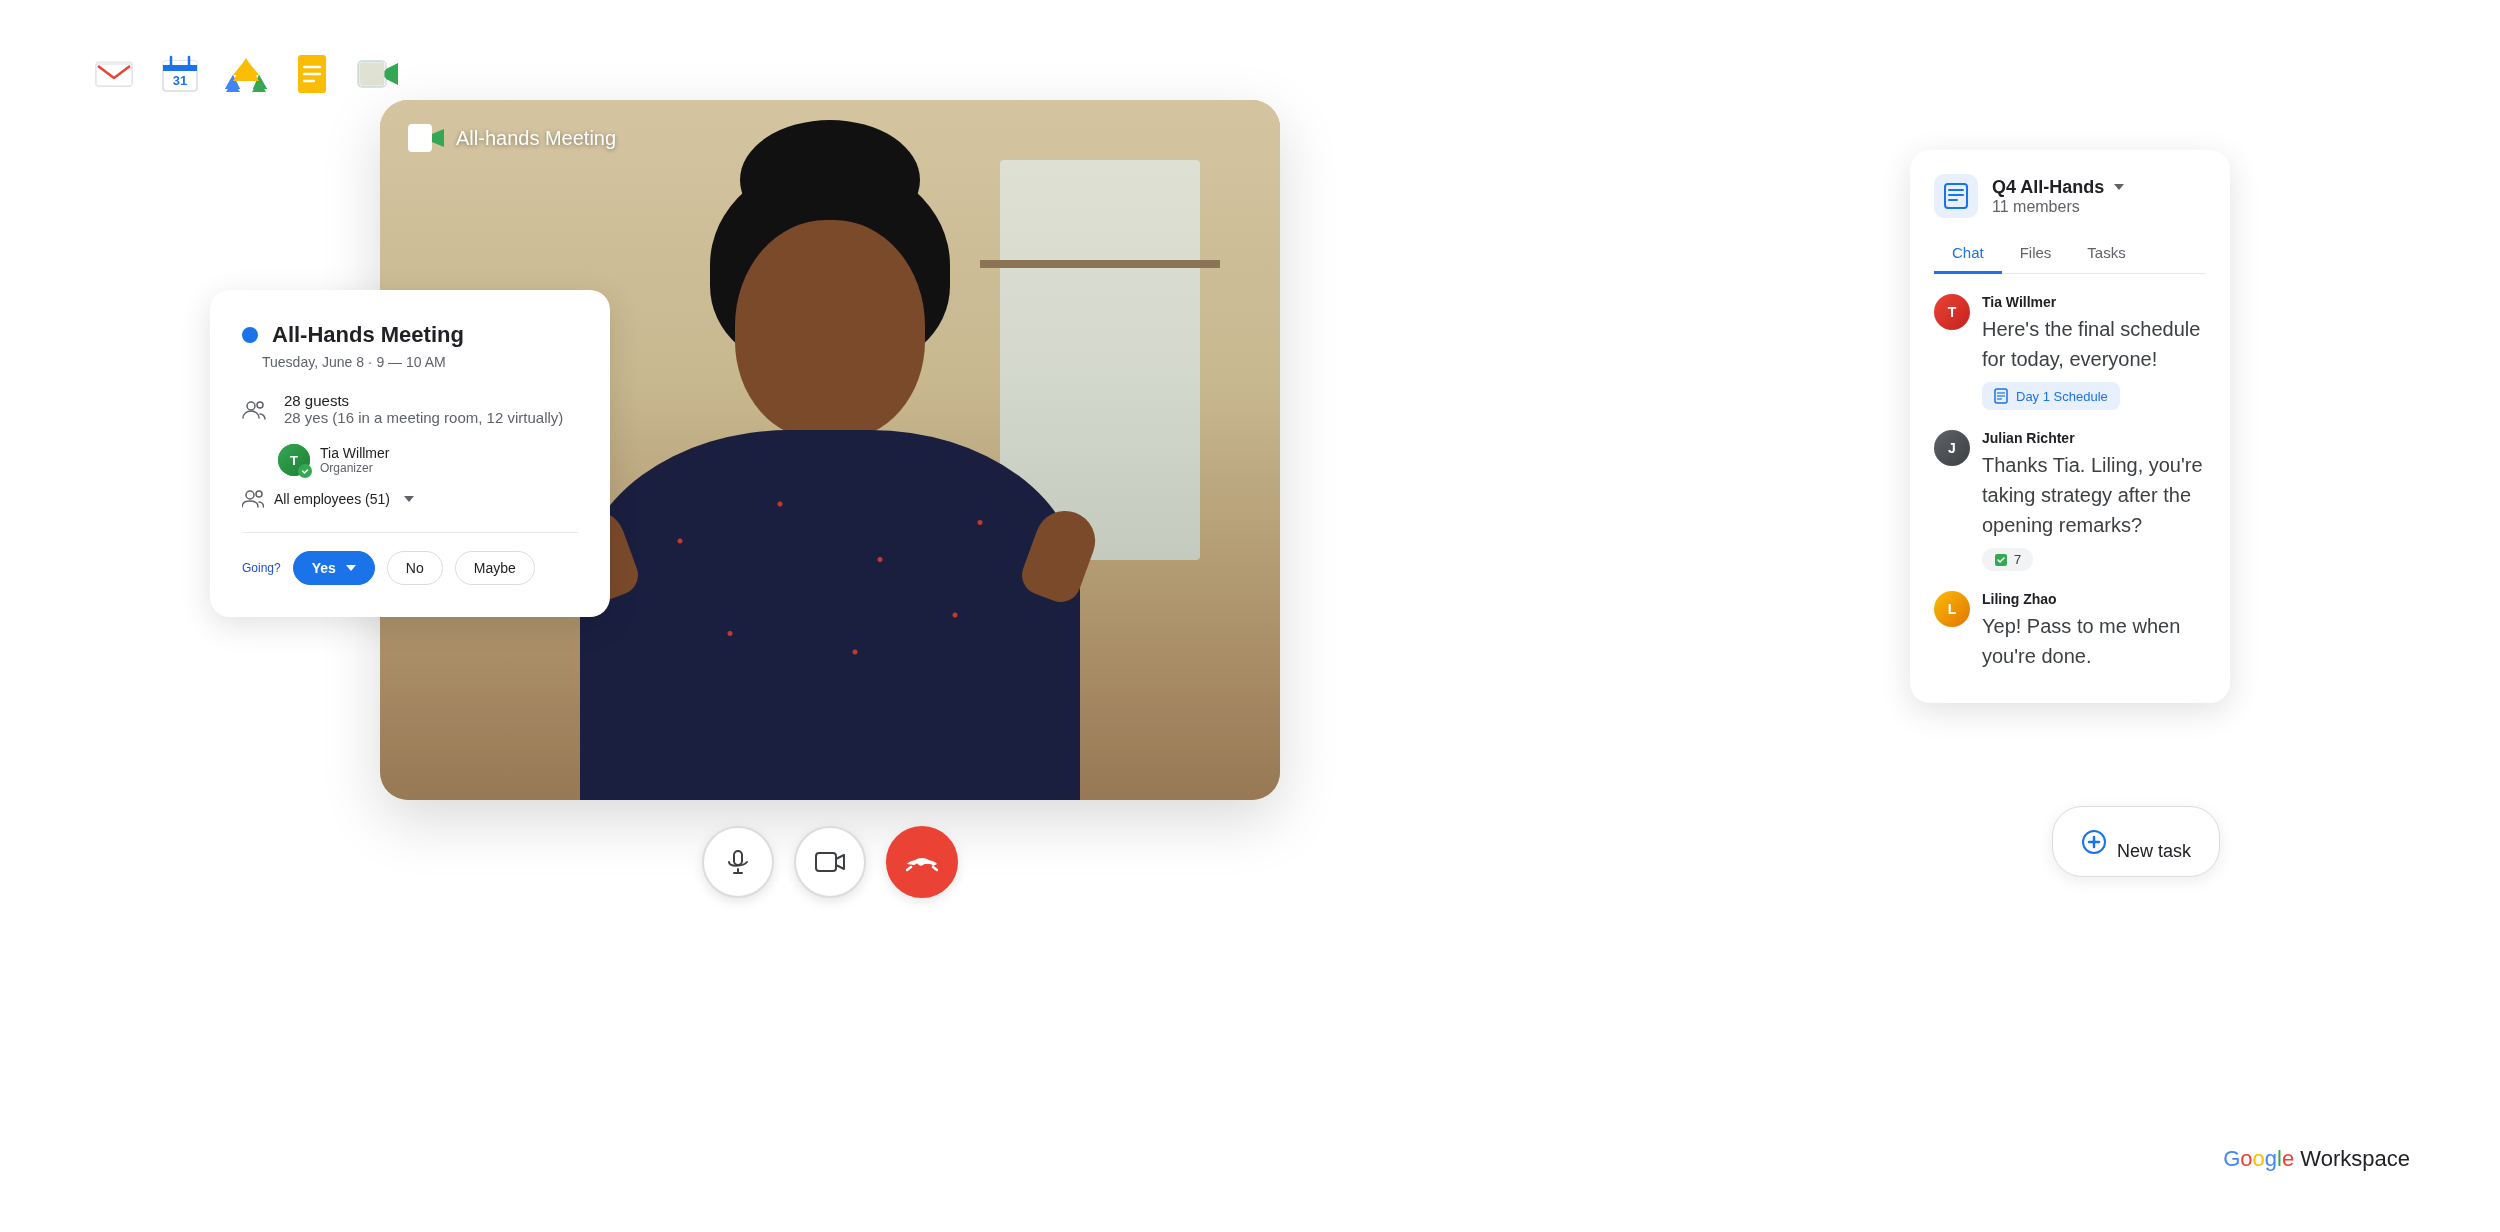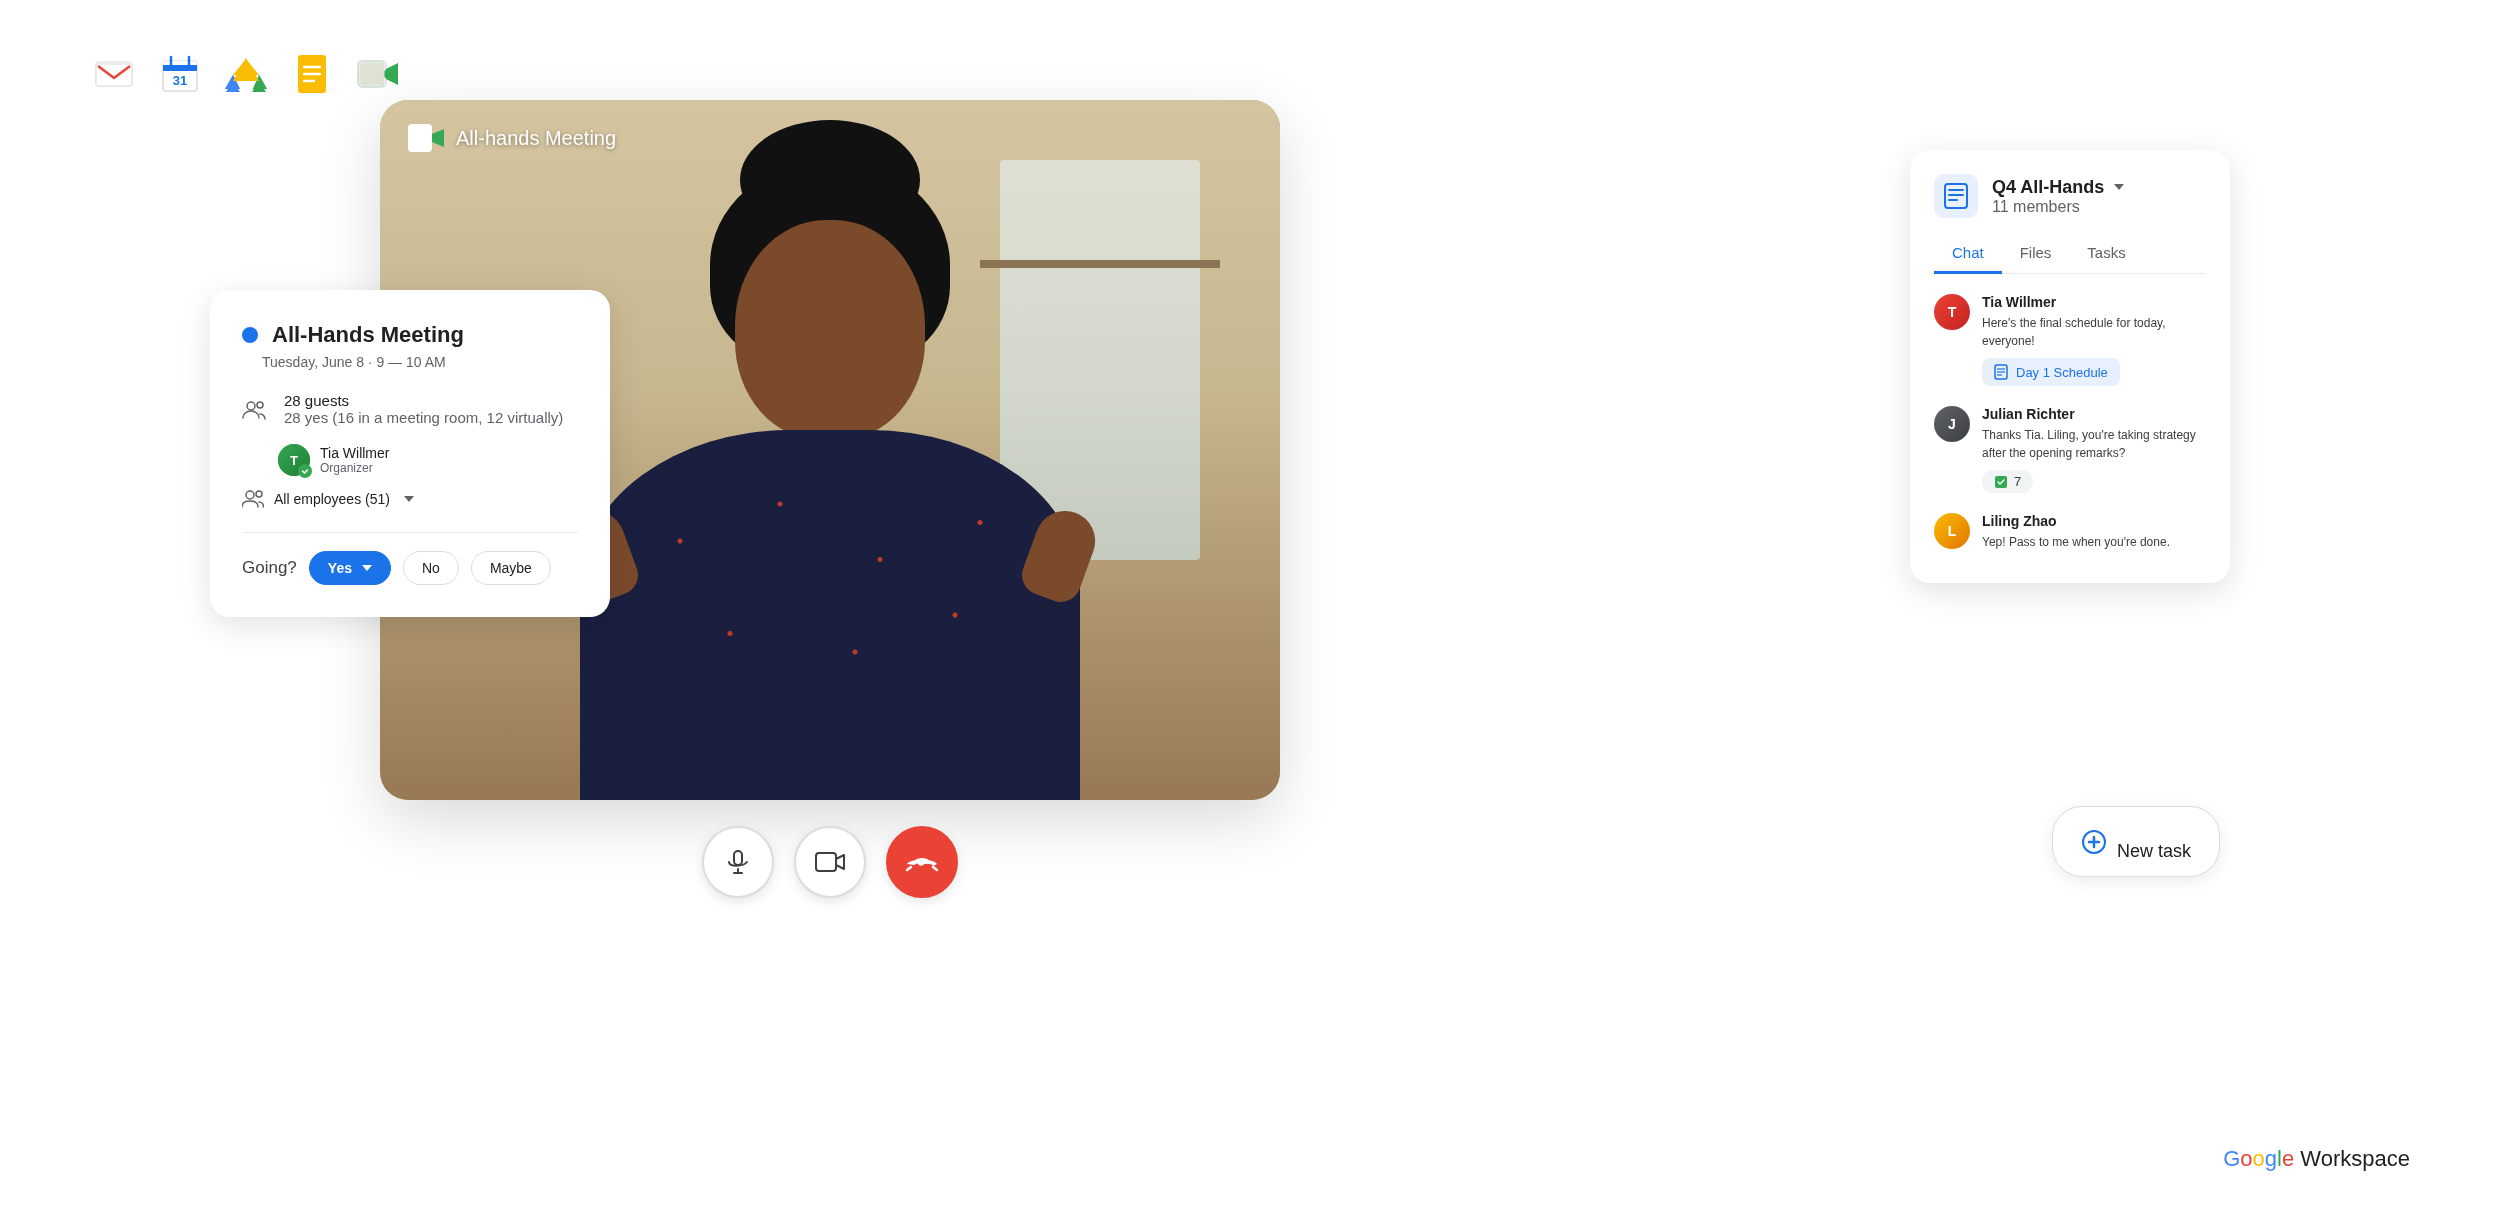--- a/index.html
+++ b/index.html
@@ -214,22 +214,22 @@
 
     .going-row {
       display: flex;
       align-items: center;
       gap: 12px;
       border-top: 1px solid #e8eaed;
       padding-top: 18px;
     }
 
     .going-label {
-      font-size: 17px;
-      color: #404040;
+      font-size: 12px;
+      color: #1d4ed8;
     }
 
     .going-btn {
       padding: 8px 18px;
       border-radius: 20px;
       border: 1px solid #dadce0;
       background: white;
       font-size: 14px;
       cursor: pointer;
       color: #202124;
@@ -365,21 +365,21 @@
     }
 
     .msg-sender {
       font-size: 14px;
       font-weight: 600;
       color: #202124;
       margin-bottom: 4px;
     }
 
     .msg-text {
-      font-size: 12px;
+      font-size: 20px;
       color: #3c4043;
       line-height: 1.5;
       margin-bottom: 8px;
     }
 
     .msg-attachment {
       display: inline-flex;
       align-items: center;
       gap: 8px;
       background: #e8f0fe;

